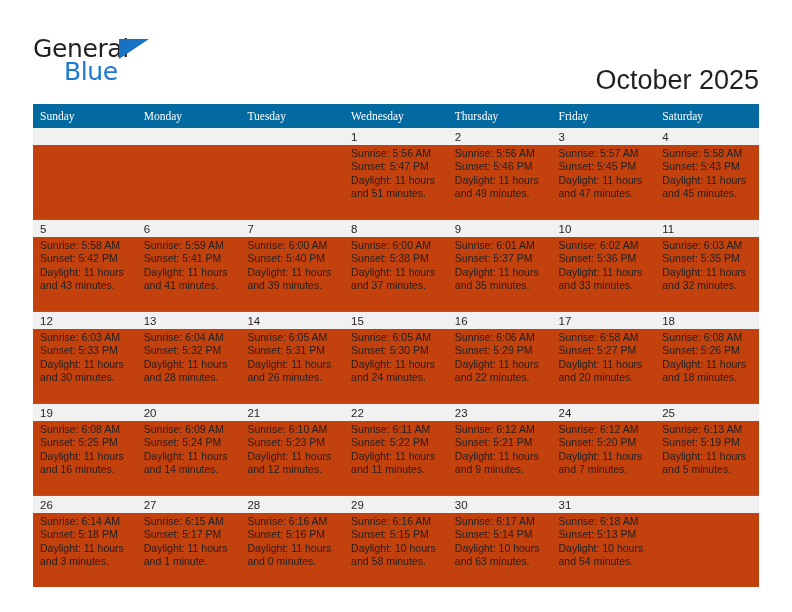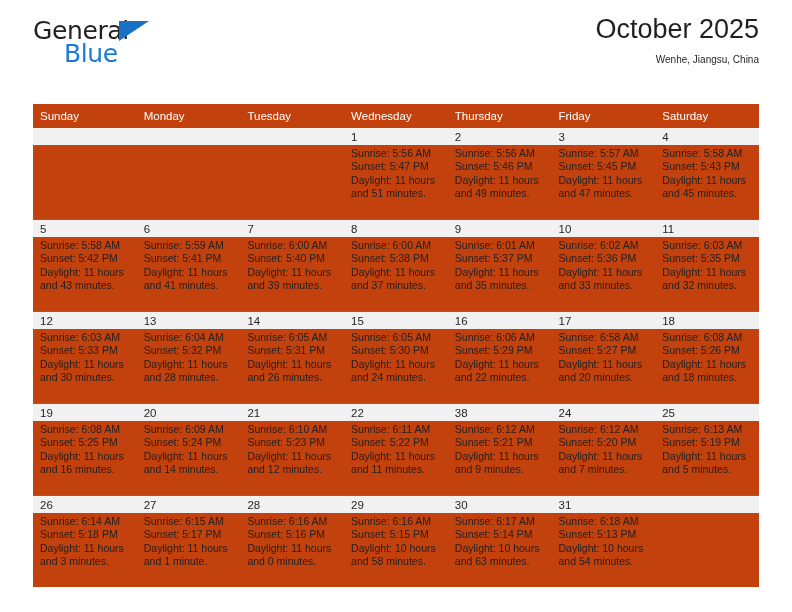--- a/index.html
+++ b/index.html
@@ -19,21 +19,21 @@
     position: relative;
     width: 792px;
     height: 612px;
     box-sizing: border-box;
   }
 
   
   .top {
     position: absolute;
     left: 33px;
-    top: 12px;
+    top: 30px;
     width: 726px;
     height: 72px;
   }
 
   .brand {
     position: absolute;
     left: 0;
     top: 6px;
     width: 220px;
     height: 56px;
@@ -76,20 +76,21 @@
     top: 0;
     text-align: right;
   }
   .cal-title {
     font-size: 27px;
     font-weight: 400;
     color: #231f20;
     line-height: 34px;
     white-space: nowrap;
     font-family: "Liberation Sans", sans-serif;
+    margin-top: 33px;
   }
   .cal-subtitle {
     margin-top: 5px;
     font-size: 10px;
     font-weight: 400;
     color: #231f20;
     line-height: 18px;
     white-space: nowrap;
     font-family: "Liberation Sans", sans-serif;
   }
@@ -99,28 +100,28 @@
     position: absolute;
     left: 33px;
     top: 104px;
     width: 726px;
     border-collapse: collapse;
     table-layout: fixed;
   }
   .calendar col { width: 103.71px; }
 
   thead th {
-    background: #c2410c;
+    background: #0369a1;
     color: #ffffff;
     font-size: 11.5px;
     font-weight: 400;
     text-align: left;
     padding: 5px 0 5px 7px;
     height: 14px;
-    font-family: Liberation Sans, sans-serif;
+    font-family: Liberation Serif, serif;
   }
 
   
   tr.numrow td {
     background: #f1f1f1;
     border-top: 1.2px solid #3b76bc;
     padding: 2px 0 1px 7px;
     font-size: 11.5px;
     color: #231f20;
     height: 14px;
@@ -332,21 +333,21 @@
           <span class="det-line">Daylight: 11 hours</span>
           <span class="det-line">and 18 minutes.</span>
         </td>
       </tr>
 
       <tr class="numrow">
         <td>19</td>
         <td>20</td>
         <td>21</td>
         <td>22</td>
-        <td>38</td>
+        <td>23</td>
         <td>24</td>
         <td>25</td>
       </tr>
       <tr class="detailrow">
         <td>
           <span class="det-line">Sunrise: 6:08 AM</span>
           <span class="det-line">Sunset: 5:25 PM</span>
           <span class="det-line">Daylight: 11 hours</span>
           <span class="det-line">and 16 minutes.</span>
         </td>

